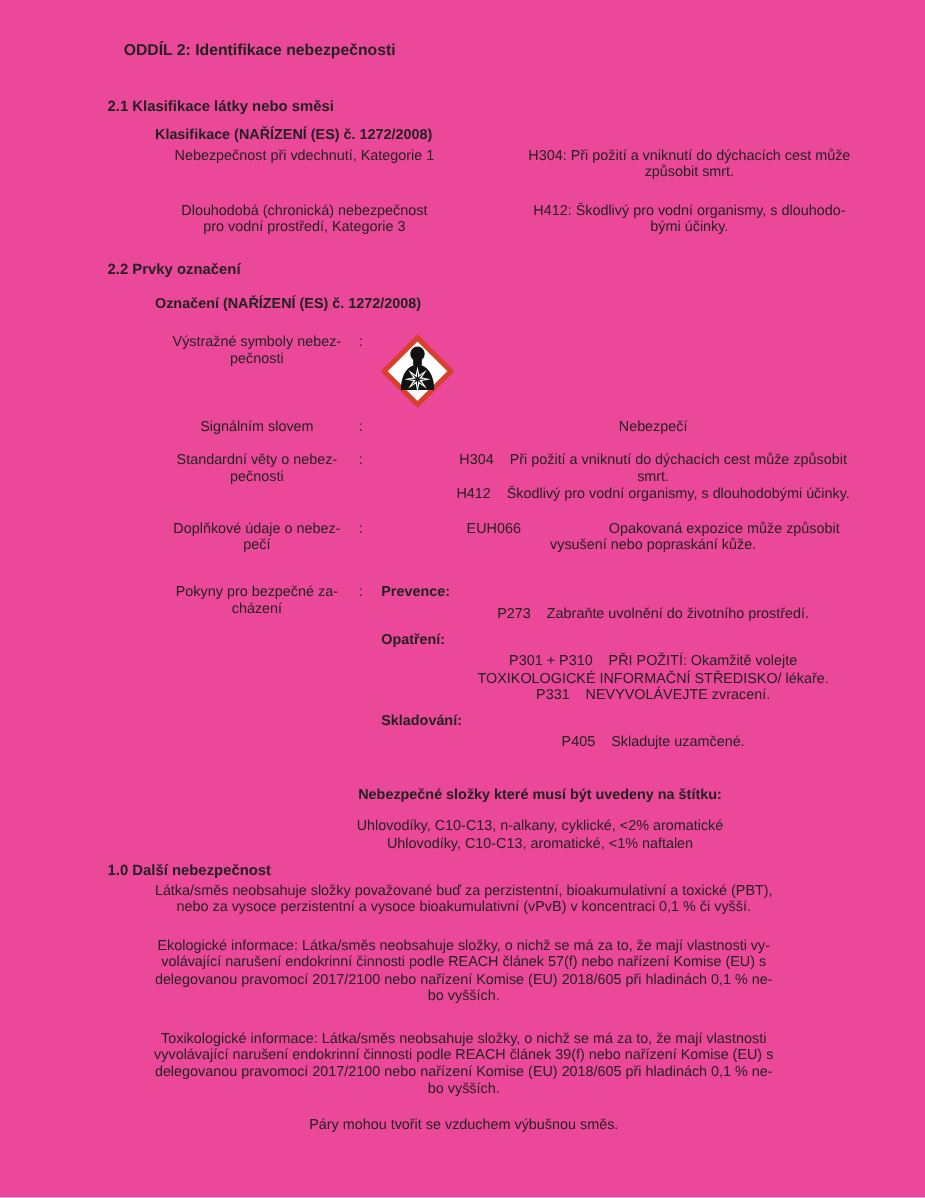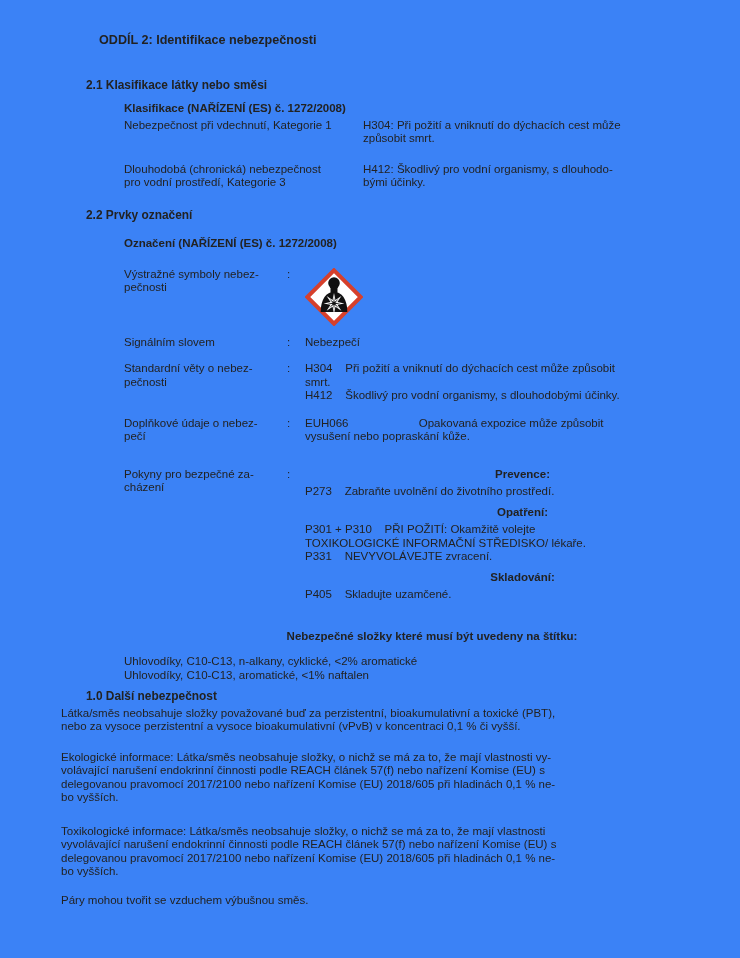--- a/index.html
+++ b/index.html
@@ -1,26 +1,26 @@
 <!DOCTYPE html>
 <html><head>
 <meta charset="utf-8">
 <style>
   * { margin:0; padding:0; box-sizing:border-box; }
   html,body { background:#ffffff; }
   .page {
     position:relative;
     width:740px; height:958px;
-    background:#3b82f6;
+    background:#ec4899;
     font-family:"Liberation Sans","DejaVu Sans",sans-serif;
     font-size:11.5px; line-height:13.5px;
     color:#222222;
     overflow:hidden;
   }
-  .pre { white-space:pre-line; }
+  .pre { white-space:pre-line;text-align:center; }
 
   .doc-title { margin:34px 0 0 99px; font-size:12.6px; font-weight:bold; }
 
   .h-sec { margin-left:86px; font-weight:bold; font-size:11.9px; }
   .h21 { margin-top:31px; }
   .h22 { margin-top:19px; }
   .h23 { margin-top:8px; }
 
   .h-sub { margin-left:124px; font-weight:bold; }
   .sub21 { margin-top:10px; margin-bottom:3px; }
@@ -40,21 +40,21 @@
   .lrow .lcolon { width:18px; flex:none; }
   .lrow .lcontent { flex:1; }
   .lrow-picto   { margin-bottom:10px; }
   .lrow-signal  { margin-bottom:13px; }
   .lrow-hazstat { margin-bottom:14px; }
   .lrow-supp    { margin-bottom:24px; }
 
   .ghs-icon { display:block; }
 
   .grp { margin-bottom:7px; }
-  .grp-title { font-weight:bold; margin-bottom:4px;text-align:center; }
+  .grp-title { font-weight:bold; margin-bottom:4px; }
 
   .hazcomp { margin:21px 0 0 124px; }
   .hazcomp-h { font-weight:bold; margin-bottom:12px;text-align:center; }
 
   .para { margin-left:61px; width:620px; }
   .p-pbt { margin-top:3px; }
   .p-eco { margin-top:17px; }
   .p-tox { margin-top:20px; }
   .p-vap { margin-top:15px; }
 </style>
@@ -159,18 +159,18 @@
   </div>
 
   <div class="h-sec h23">1.0 Další nebezpečnost</div>
   <div class="para pre p-pbt">Látka/směs neobsahuje složky považované buď za perzistentní, bioakumulativní a toxické (PBT),
 nebo za vysoce perzistentní a vysoce bioakumulativní (vPvB) v koncentraci 0,1 % či vyšší.</div>
   <div class="para pre p-eco">Ekologické informace: Látka/směs neobsahuje složky, o nichž se má za to, že mají vlastnosti vy-
 volávající narušení endokrinní činnosti podle REACH článek 57(f) nebo nařízení Komise (EU) s
 delegovanou pravomocí 2017/2100 nebo nařízení Komise (EU) 2018/605 při hladinách 0,1 % ne-
 bo vyšších.</div>
   <div class="para pre p-tox">Toxikologické informace: Látka/směs neobsahuje složky, o nichž se má za to, že mají vlastnosti
-vyvolávající narušení endokrinní činnosti podle REACH článek 57(f) nebo nařízení Komise (EU) s
+vyvolávající narušení endokrinní činnosti podle REACH článek 39(f) nebo nařízení Komise (EU) s
 delegovanou pravomocí 2017/2100 nebo nařízení Komise (EU) 2018/605 při hladinách 0,1 % ne-
 bo vyšších.</div>
   <div class="para pre p-vap">Páry mohou tvořit se vzduchem výbušnou směs.</div>
 
 </div>
 
 </body></html>

